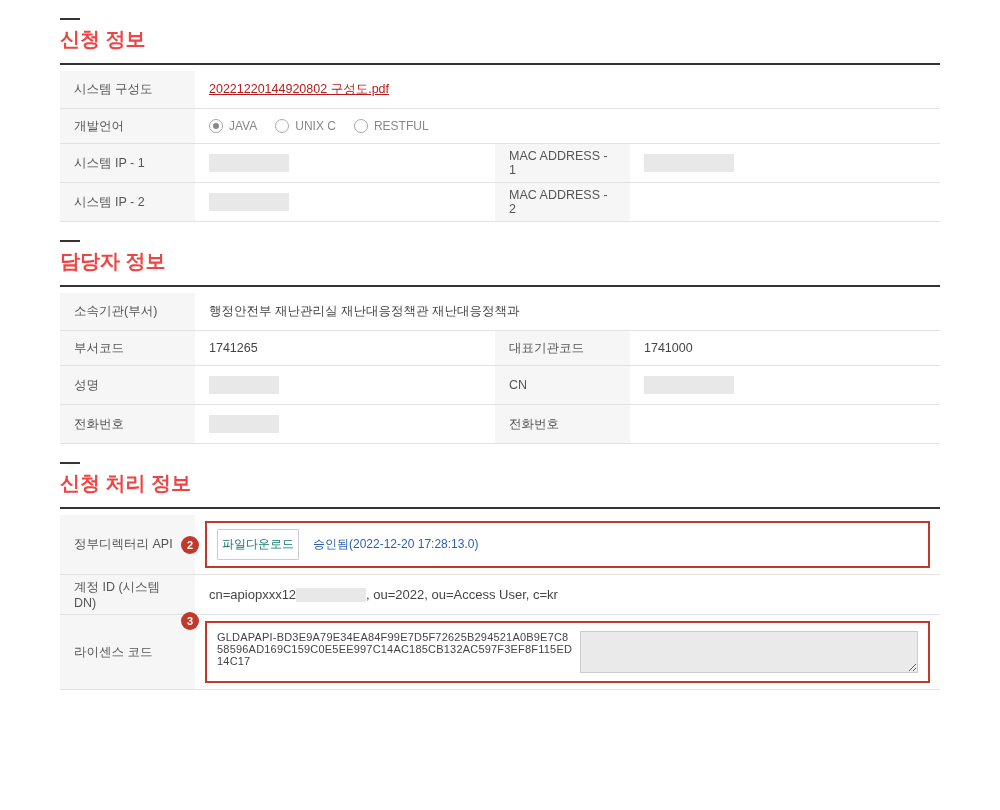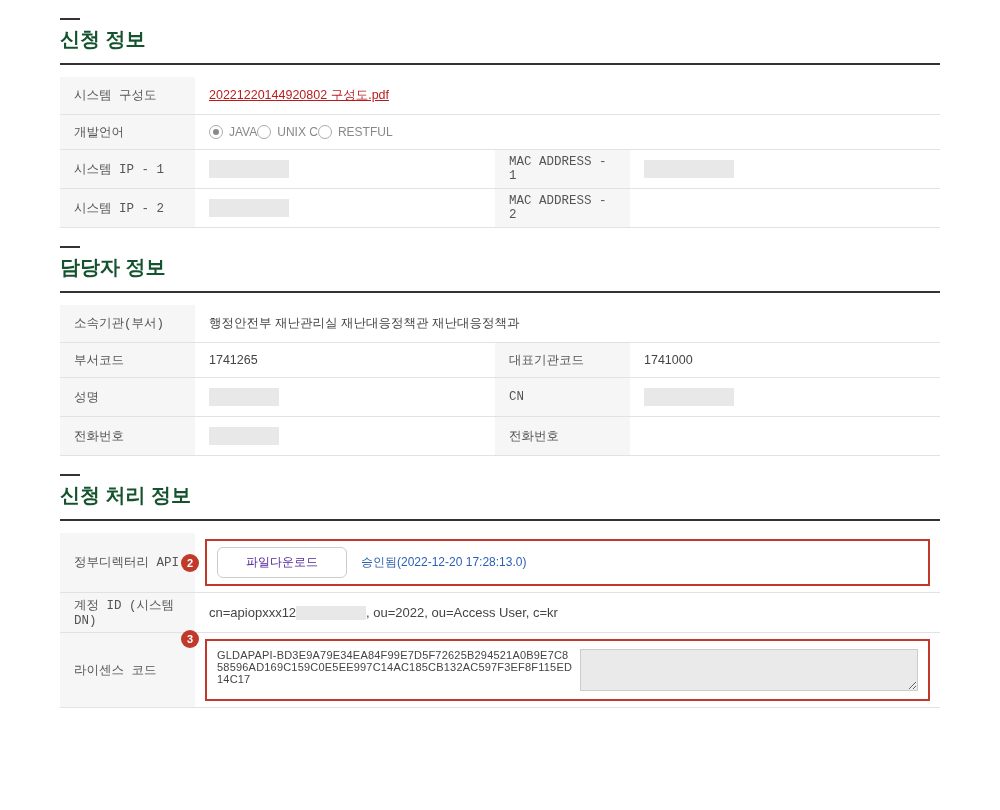--- a/index.html
+++ b/index.html
@@ -14,58 +14,58 @@
     .section-marker {
       width: 20px;
       height: 2px;
       background: #333;
       margin-top: 18px;
       margin-bottom: 6px;
     }
     .section-title {
       font-size: 20px;
       font-weight: 600;
-      color: #14532d;
+      color: #ef4444;
       padding-bottom: 10px;
       border-bottom: 2px solid #333;
-      margin-bottom: 12px;
+      margin-bottom: 6px;
     }
     .info-table {
       width: 100%;
       border-collapse: collapse;
     }
     .info-table tr {
       border-bottom: 1px solid #e2e2e2;
     }
     .info-table th {
       background: #f6f6f6;
       text-align: left;
       font-weight: 500;
       color: #555;
       padding: 4px 14px;
       width: 135px;
       font-size: 12.5px;
-      font-family: Liberation Mono, monospace;
     }
     .info-table td {
       padding: 10px 14px;
       font-size: 12.5px;
       color: #444;
       vertical-align: middle;
     }
     .four-col th:nth-of-type(2),
     .four-col td:nth-of-type(2) {
       
     }
     .link-text {
       color: #b91c1c;
       text-decoration: underline;
     }
     .radio-group {
       display: flex;
+      gap: 18px;
       align-items: center;
     }
     .radio-item {
       display: flex;
       align-items: center;
       gap: 6px;
       color: #888;
       font-size: 12px;
     }
     .radio-circle {
@@ -90,24 +90,24 @@
       height: 18px;
       vertical-align: middle;
     }
     .masked.w70 { width: 70px; }
     .masked.w80 { width: 80px; }
     .masked.w90 { width: 90px; }
     .btn {
       display: inline-block;
       border: 1px solid #ccc;
       background: #fff;
-      padding: 6px 28px;
+      padding: 6px 4px;
       font-size: 12px;
-      color: #4c1d95;
-      border-radius: 6px;
+      color: #0f766e;
+      border-radius: 1px;
       cursor: pointer;
     }
     .highlight-row {
       position: relative;
     }
     .red-outline {
       border: 2px solid #c0392b;
       padding: 6px 10px;
       display: flex;
       align-items: center;

